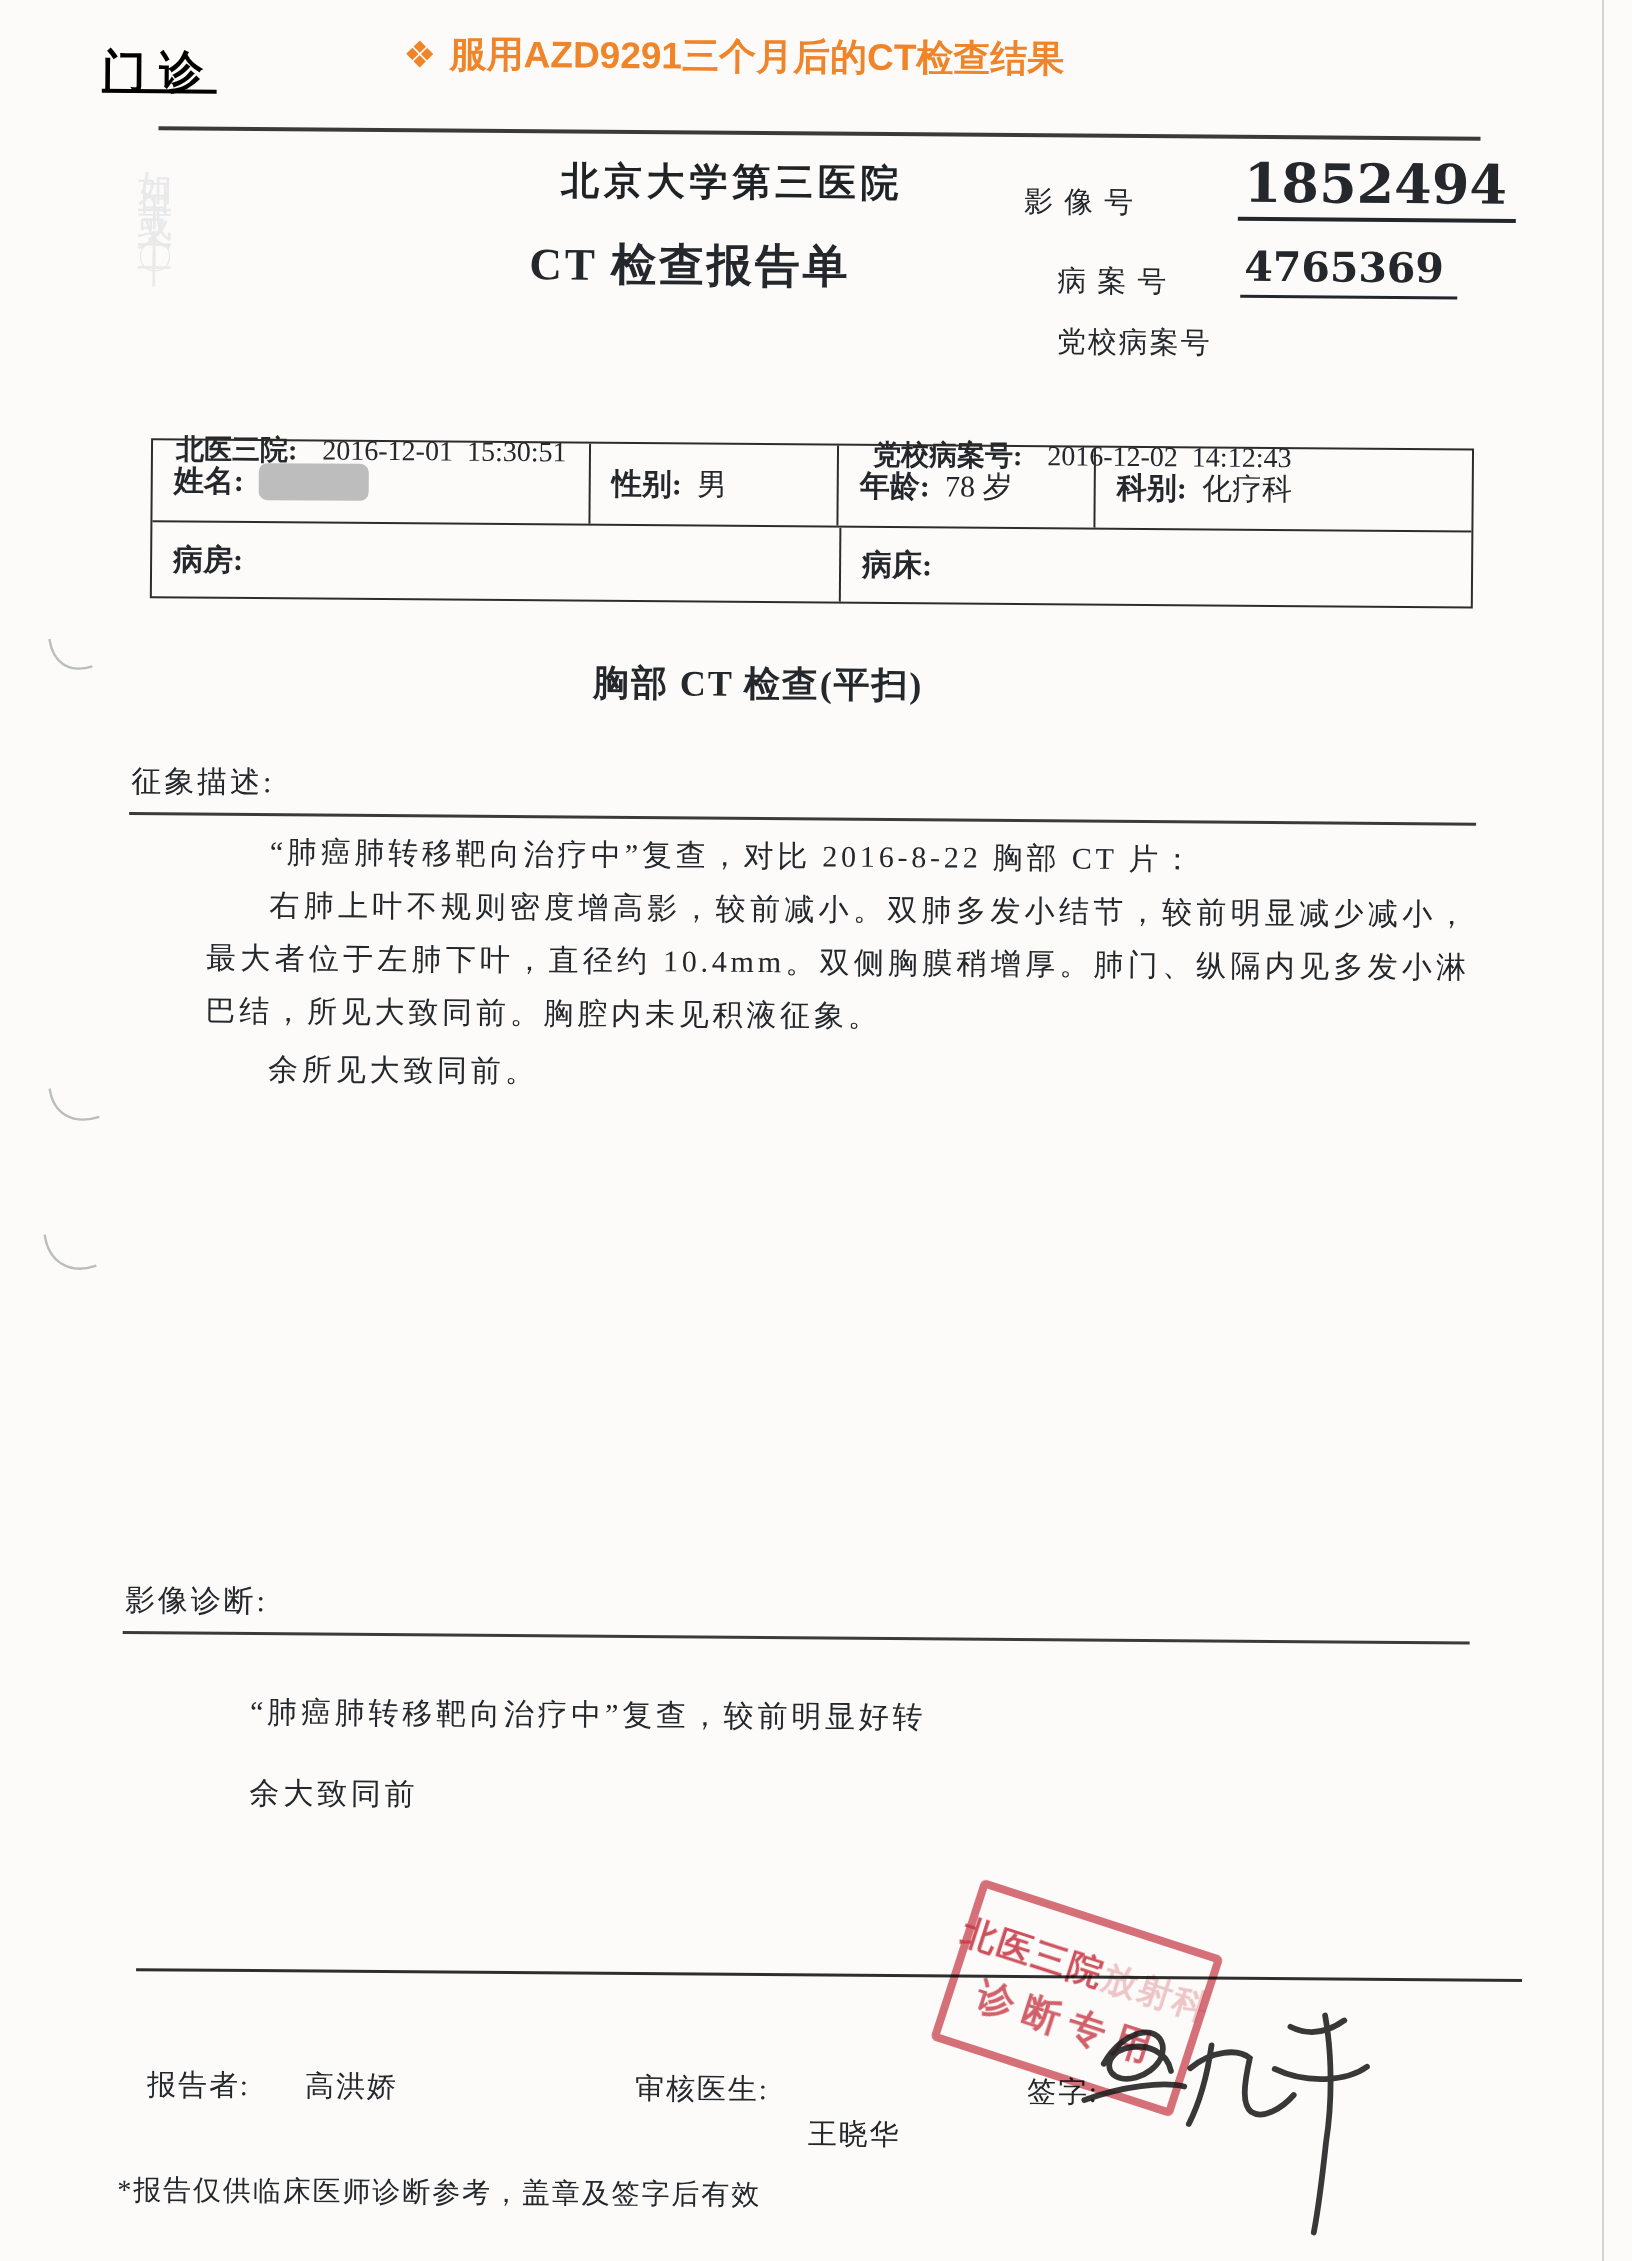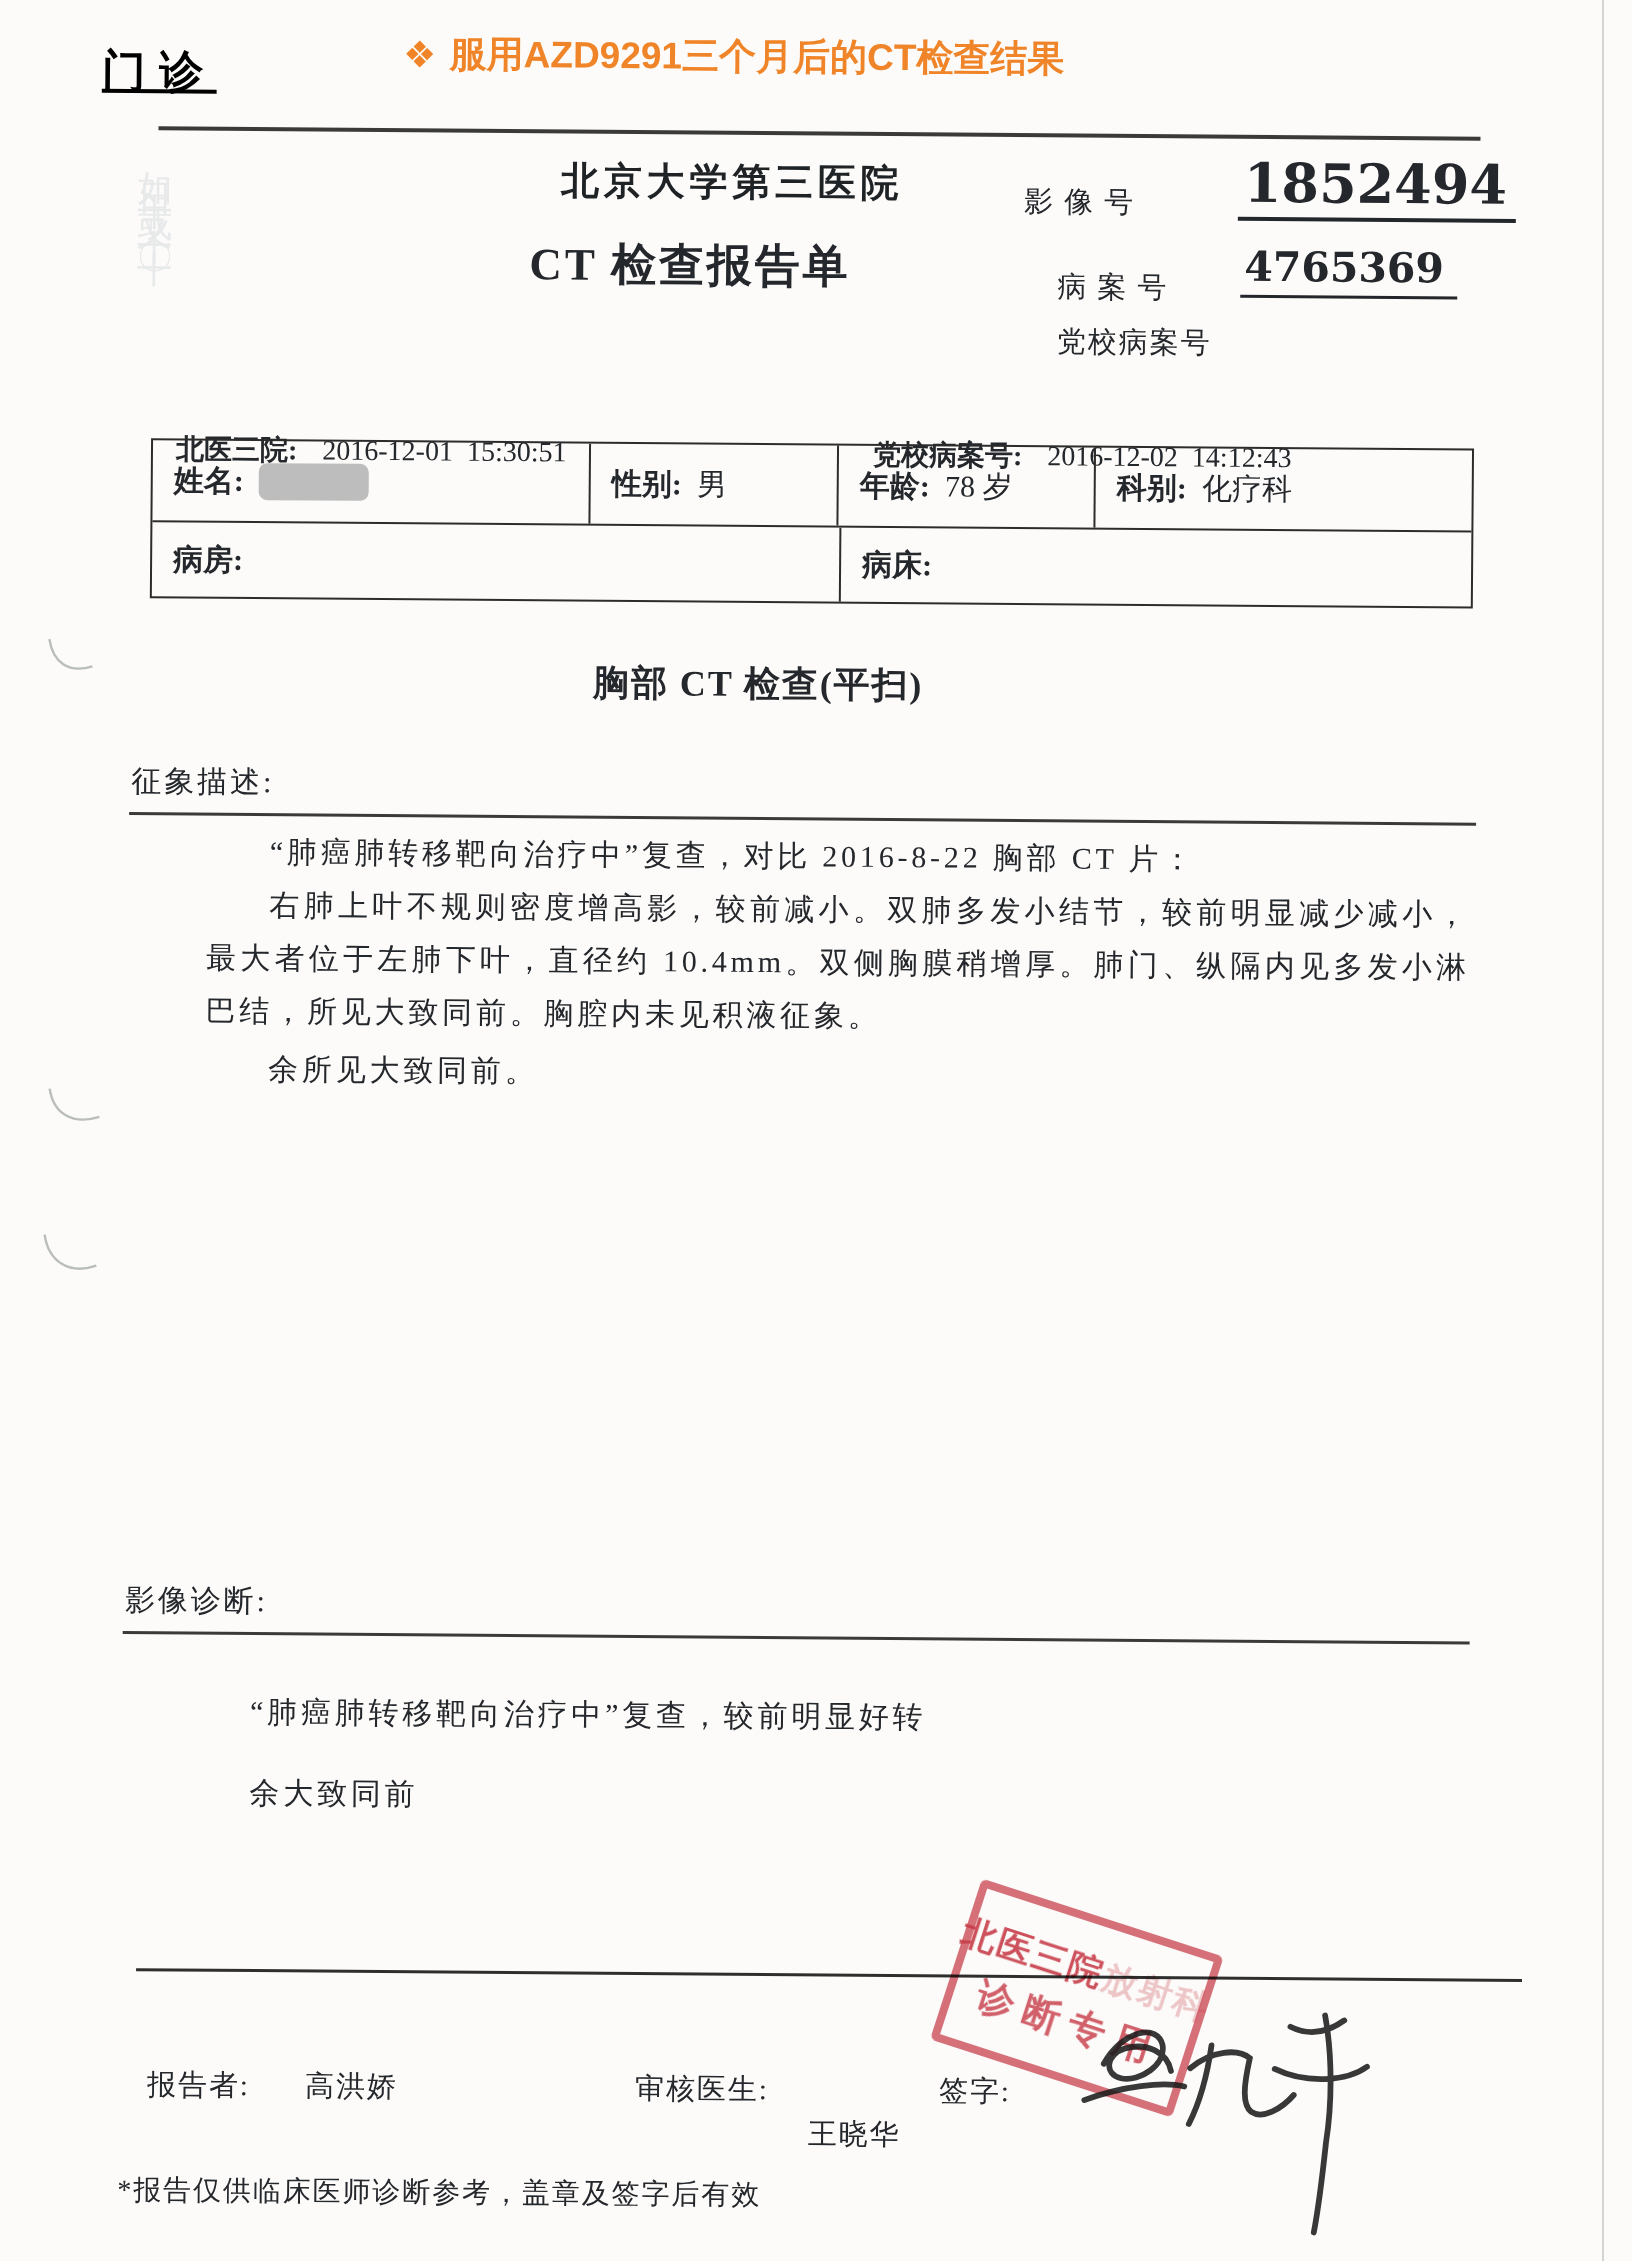--- a/index.html
+++ b/index.html
@@ -18,21 +18,21 @@
   .rule { background:#3a3a3a; }
   .top-rule { left:159px; top:126px; width:1322px; height:3.8px; }
 
   .hospital { left:562px; top:152px; font-size:38px; font-weight:600; letter-spacing:4.8px; color:#1f2326; }
   .report-title { left:531px; top:231px; font-size:45px; font-weight:700; letter-spacing:2.9px; }
 
   .hlabel { font-size:29px; letter-spacing:1.9px; white-space:pre; }
   .image-no-label { left:1025px; top:175px; }
   .image-no { left:1239px; top:142px; font-size:54px; font-weight:700;
     border-bottom:4.8px solid #23262a; padding:0 9.6px 1.9px 5.8px; font-family:"DejaVu Serif",serif; }
-  .case-no-label { left:1059px; top:260px; }
+  .case-no-label { left:1059px; top:254px; }
   .case-no { left:1242px; top:234px; font-size:41px; font-weight:700;
     border-bottom:3.8px solid #23262a; padding:0 13.4px 3.8px 3.8px; font-family:"DejaVu Serif",serif; }
   .party-label { left:1059px; top:315px; }
 
   .date-row { font-size:28px; white-space:pre; }
   .exam-date { left:137px; top:398px; }
   .report-date { left:834px; top:398px; }
   .dlabel { font-weight:600; margin-right:25px; }
 
   .ptable { left:154px; top:438px; width:1323px; border:2.9px solid #2c2c2c; box-sizing:border-box; }
@@ -59,21 +59,21 @@
   .diagnosis-rule { left:135px; top:1631px; width:1347px; height:2.9px; }
   .diagnosis { left:213px; top:1670px; width:1264px; }
   .diagnosis p { margin:0; font-size:30px; line-height:81px; letter-spacing:3.8px; text-indent:50px; }
 
   .bottom-rule { left:151px; top:1968px; width:1386px; height:2.9px; background:#2e2e2e; }
   .footer-item { top:2065px; font-size:29px; letter-spacing:1.9px; z-index:1; }
   .reporter-label { left:163px; }
   .reporter-name { left:321px;font-family:Liberation Serif, serif; }
   .reviewer-label { left:651px; }
   .reviewer-name { left:824px;margin-top:44px; }
-  .sign-label { left:955px; }
+  .sign-label { left:1043px; }
   .note { left:134px; top:2171px; font-size:28px; letter-spacing:1.9px; }
 
   .stamp { left:965px; top:1906px; width:254px; height:169px;
     transform:rotate(17.5deg); border:8.6px solid rgba(198,58,70,0.72); border-radius:5.8px;
     box-sizing:border-box; display:flex; flex-direction:column; align-items:center; justify-content:center;
     mix-blend-mode:multiply; z-index:4; filter:blur(0.4px); }
   .stamp-line1 { font-size:35px; font-weight:700; letter-spacing:1.9px; color:#c63a46; white-space:nowrap; }
   .stamp-line1 .faded { opacity:0.28; }
   .stamp-line1 .strong { opacity:0.88; }
   .stamp-line2 { font-size:38px; font-weight:700; letter-spacing:9.6px; color:#c63a46; opacity:0.8;

